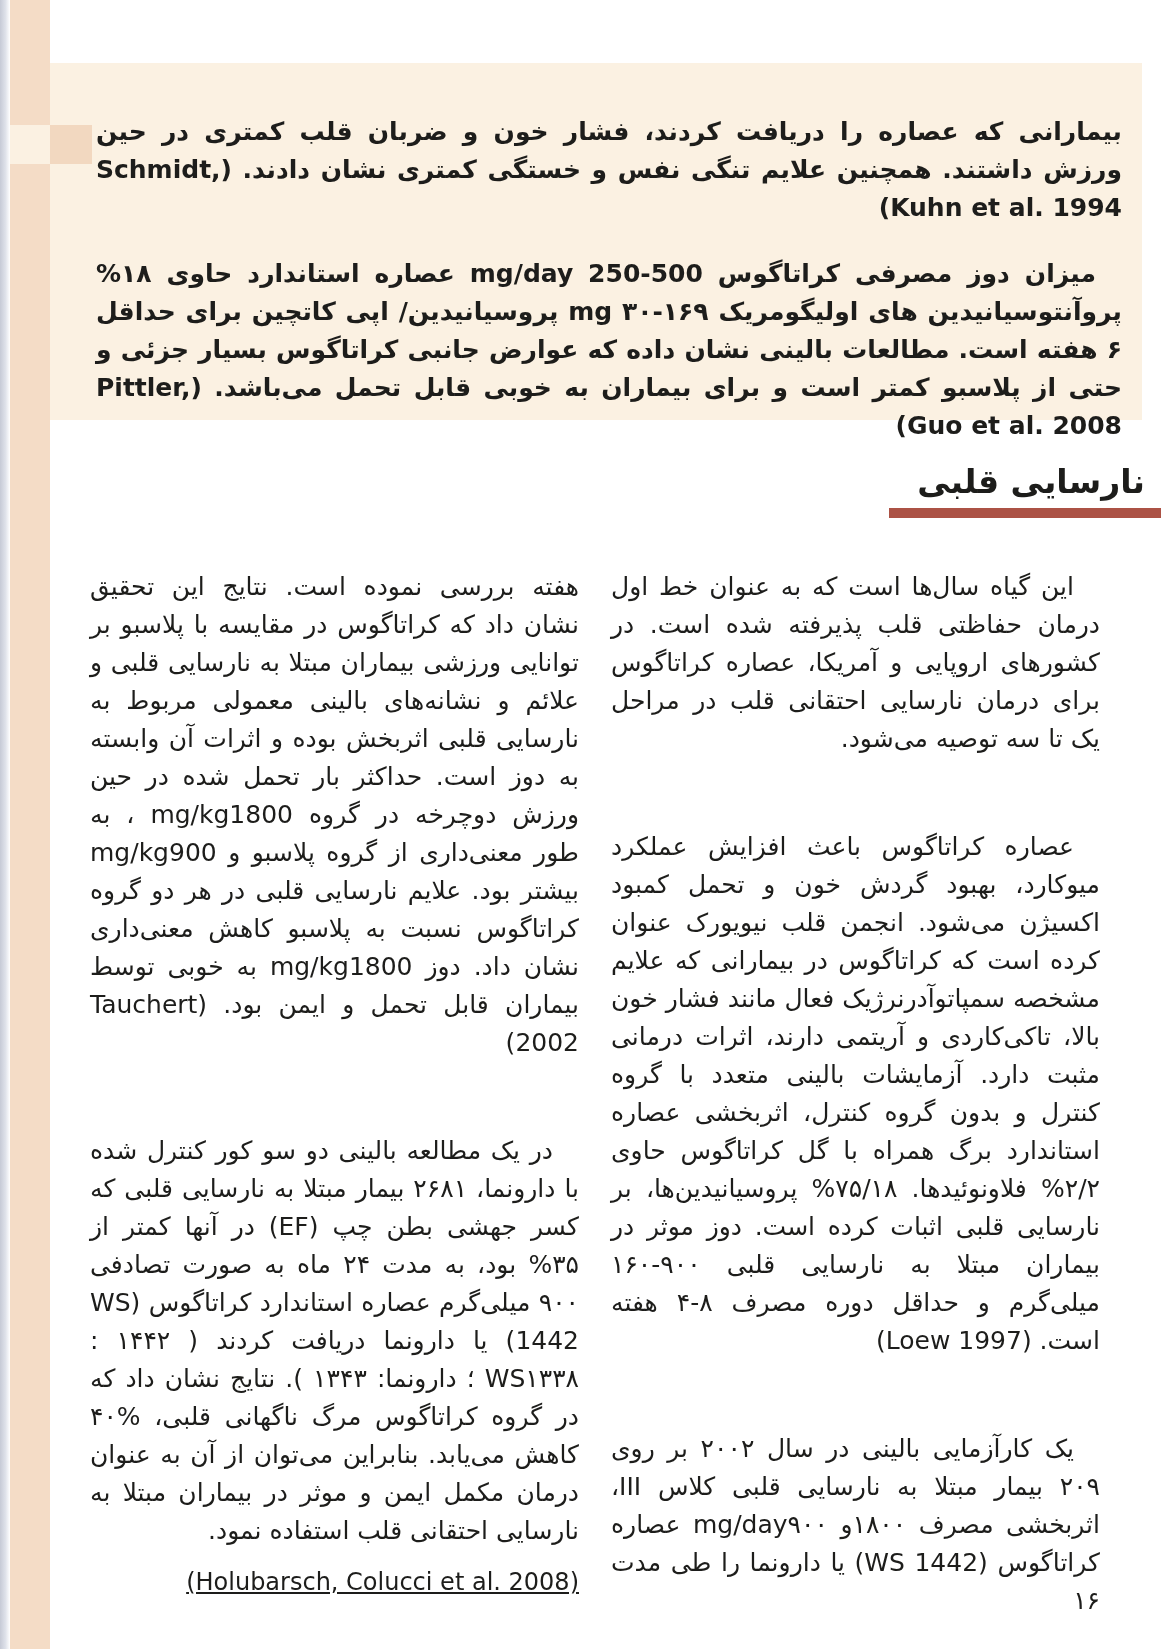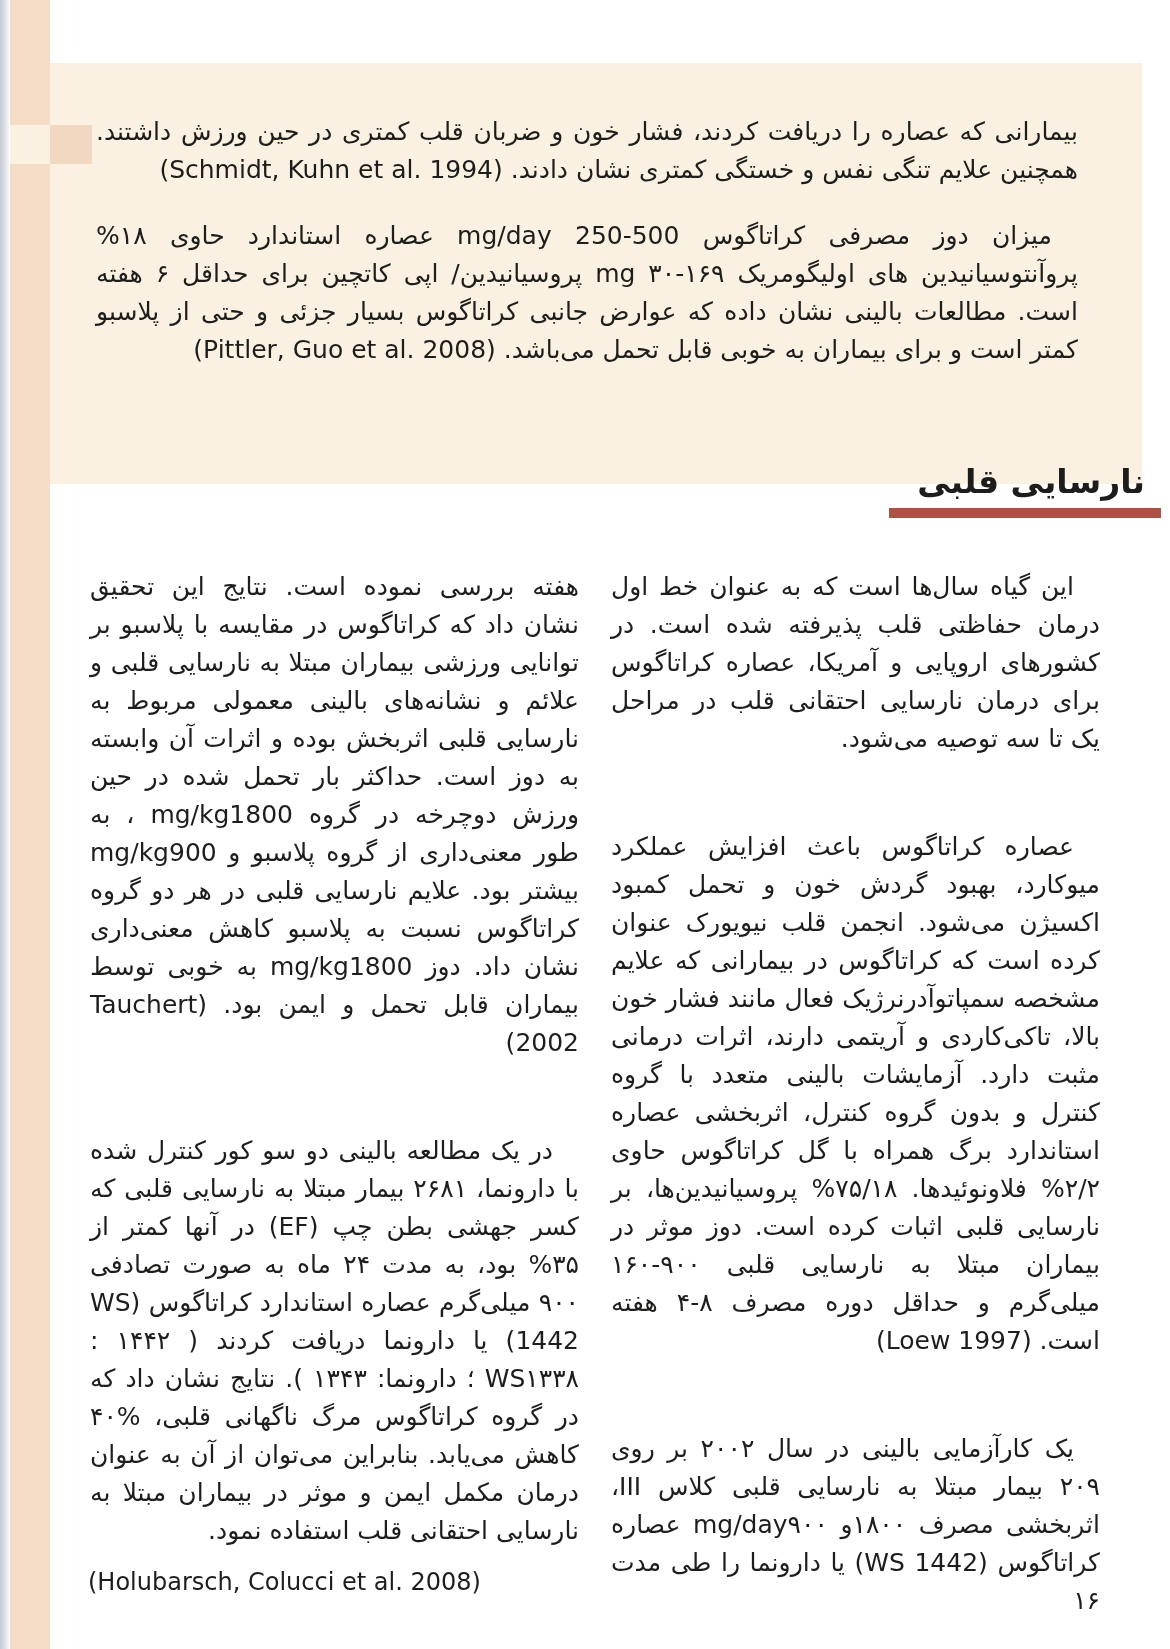--- a/index.html
+++ b/index.html
@@ -9,43 +9,43 @@
     font-family:"DejaVu Sans",sans-serif;color:#1d1d1b;
   }
   .edge-shadow{
     position:absolute;left:0;top:0;width:10px;height:100%;
     background:linear-gradient(to right,#c6cad6 0%,#dfe2ea 55%,#ffffff 100%);
   }
   .accent-bar{position:absolute;left:10px;top:0;width:40px;height:100%;background:#f4dcc6;}
   .bar-square{position:absolute;left:10px;top:125px;width:40px;height:39px;background:#fbf1e2;z-index:2;}
   .box-square{position:absolute;left:50px;top:125px;width:42px;height:39px;background:#f2d8c0;z-index:2;}
   .callout{
-    position:absolute;left:50px;top:63px;width:1092px;height:421px;
+    position:absolute;left:50px;top:63px;width:1092px;height:357px;
     background:#fbf1e2;box-sizing:border-box;
-    padding:50px 64px 0 46px;
-    font-weight:normal;font-size:25px;line-height:38px;
+    padding:50px 20px 0 46px;
+    font-weight:bold;font-size:25px;line-height:38px;
     text-align:justify;
   }
   .callout p{margin:0 0 28px 0;}
   .indent{text-indent:26px;}
   .heading{position:absolute;top:462px;right:9px;z-index:3;}
   .heading h1{
     margin:0 16px 0 0;font-size:33px;font-weight:bold;color:#1d1d1b;
     text-align:right;white-space:nowrap;
   }
   .heading .rule{height:10px;width:272px;background:#ac5245;margin-top:7px;margin-right:0;}
   .columns{
     position:absolute;top:568px;right:70px;width:1012px;
     display:flex;gap:30px;
     font-size:25px;line-height:38px;text-align:justify;
   }
   .col{flex:1;min-width:0;}
   .col p{margin:0 0 70px 2px;}
   .col p.tight{margin-bottom:14px;}
-  .citation{direction:ltr;text-align:left;font-size:24px;line-height:36px;}
+  .citation{direction:ltr;text-align:right;font-size:24px;line-height:36px;text-decoration:underline;}
 </style>
 </head>
 <body>
 
 <div class="page">
 
   <div class="edge-shadow"></div>
   <div class="accent-bar"></div>
   <div class="bar-square"></div>
   <div class="box-square"></div>

